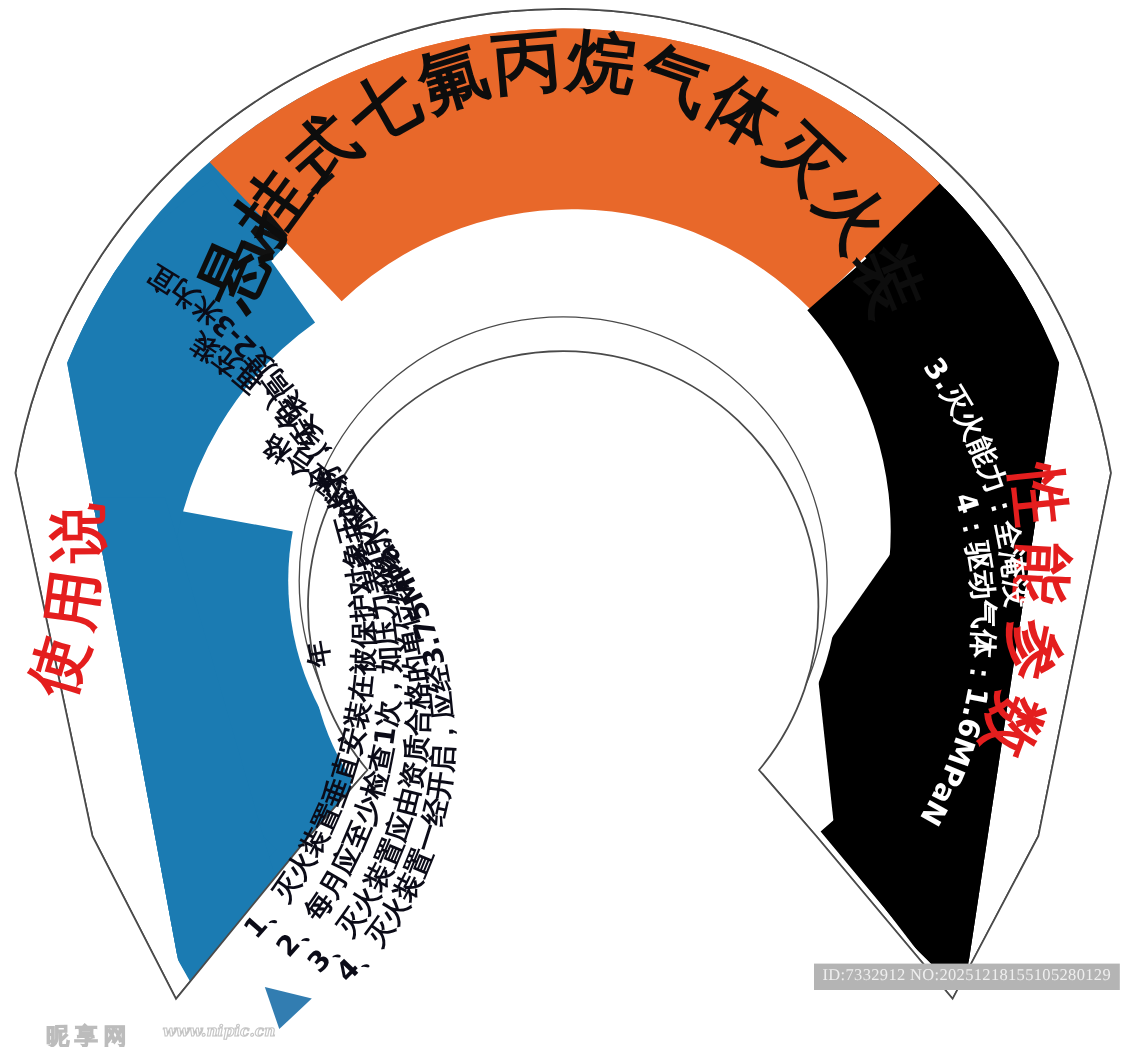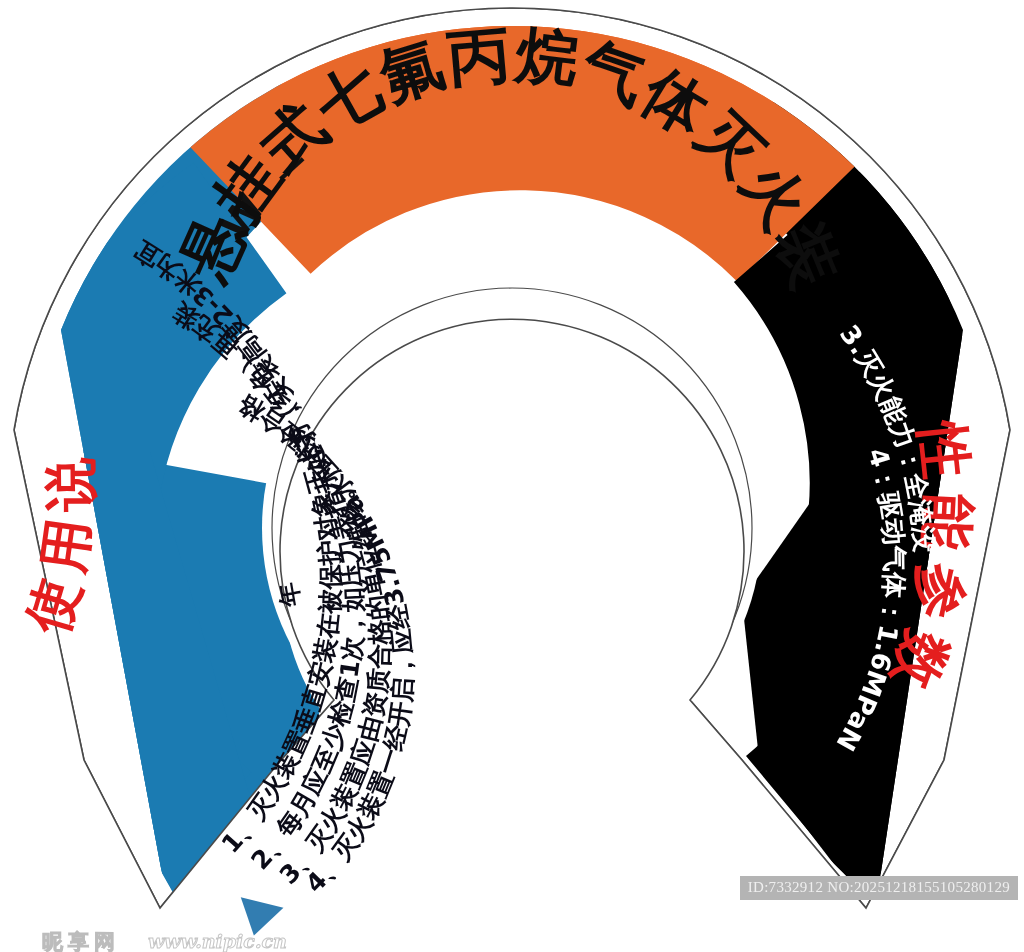--- a/index.html
+++ b/index.html
@@ -15,21 +15,21 @@
     font-family:"DejaVu Sans","Liberation Sans",sans-serif;
     font-size:21px;font-weight:700;letter-spacing:5px;
     color:#ffffff;
     -webkit-text-stroke:1px #b9b9b9;
     text-shadow:0 0 0 #ccc;
     opacity:.95;white-space:nowrap;
   }
   .wm-url{
     position:absolute;left:148px;top:930px;
     font-family:"DejaVu Serif","Liberation Serif",serif;
-    font-style:italic;font-size:19px;font-weight:700;
+    font-style:italic;font-size:14px;font-weight:700;
     color:#ffffff;-webkit-text-stroke:1px #c2c2c2;
     letter-spacing:0px;white-space:nowrap;opacity:.95;
   }
   .wm-id{
     position:absolute;right:6px;top:876px;
     background:#b4b4b4;color:#efefef;
     font-family:Liberation Serif, serif;
     font-size:15px;letter-spacing:.3px;
     padding:3px 8px 4px 8px;white-space:nowrap;
   }

